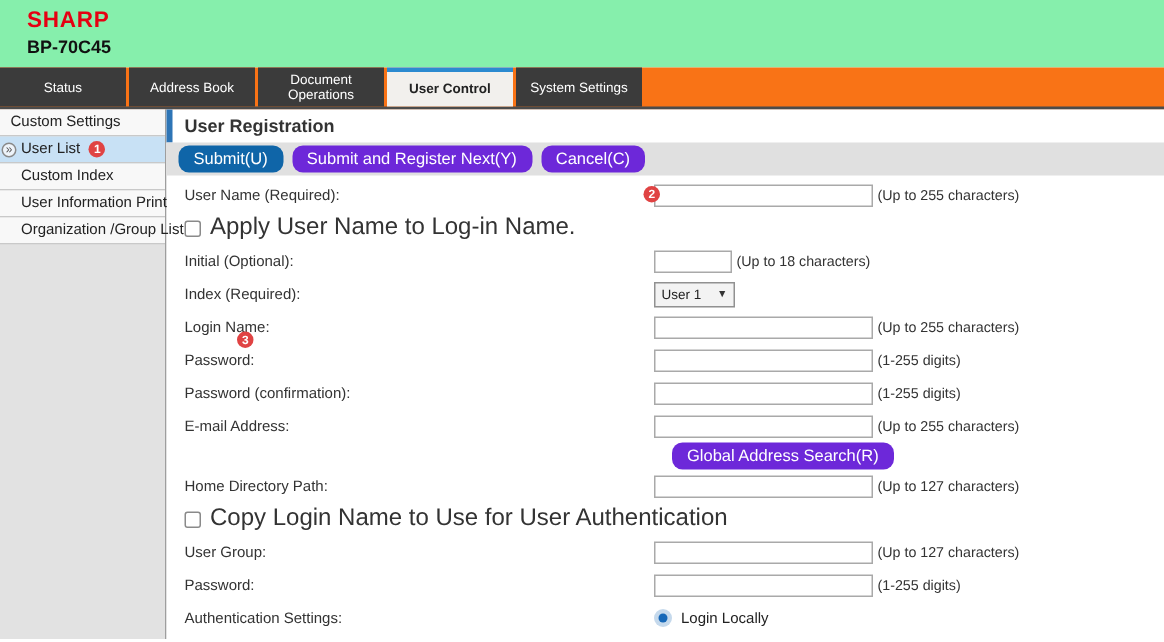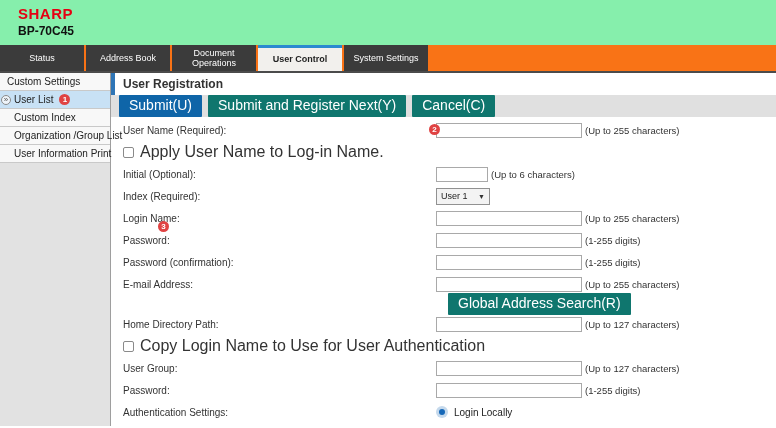--- a/index.html
+++ b/index.html
@@ -35,24 +35,24 @@
   .badge { display: inline-flex; width: 11px; height: 11px; border-radius: 50%;
            background: #e04343; color: #fff; font-size: 8px; font-weight: bold;
            align-items: center; justify-content: center; margin-left: 6px; flex: none; }
 
   
   .main { flex: 1; display: flex; flex-direction: column; background: #fff; }
   .title-row { height: 22px; border-left: 4px solid #2e75b6; display: flex; align-items: center;
                padding-left: 8px; font-size: 12px; font-weight: bold; color: #333; }
   .toolbar { height: 22px; background: #e0e0e0; display: flex; align-items: center;
              gap: 6px; padding-left: 8px; flex: none; }
-  .btn { font-family: inherit; font-size: 14px; padding: 3px 10px; border-radius: 1px;
+  .btn { font-family: inherit; font-size: 11px; padding: 3px 10px; border-radius: 7px;
          color: #fff; border: none; cursor: pointer; line-height: 1.1; }
   .btn-primary { background: #0f65a8; }
-  .btn-dark { background: #0f766e; }
+  .btn-dark { background: #6d28d9; }
 
   
   .form { position: relative; padding-top: 2px; }
   .frow { height: 22px; display: flex; align-items: center; position: relative; }
   .flabel { width: 325px; padding-left: 12px; flex: none; font-size: 10px; color: #333; white-space: nowrap; }
   .fctrl { display: flex; align-items: center; }
   input.txt { width: 146px; height: 15px; border: 1px solid #a9a9a9; background: #fff;
               font-family: inherit; font-size: 10px; padding: 0 3px; }
   input.txt.sm { width: 52px; }
   .hint { font-size: 9.5px; color: #333; margin-left: 3px; white-space: nowrap; }
@@ -97,24 +97,24 @@
       </div>
       <div class="side-item selected">
         <span class="side-icon">»</span>
         <span>User List</span>
         <span class="badge">1</span>
       </div>
       <div class="side-item">
         <span>Custom Index</span>
       </div>
       <div class="side-item">
+        <span>User Information Print</span>
+      </div>
+      <div class="side-item">
         <span>Organization /Group List</span>
-      </div>
-      <div class="side-item">
-        <span>User Information Print</span>
       </div>
     </div>
 
     <div class="main">
       <div class="title-row">User Registration</div>
 
       <div class="toolbar">
         <button class="btn btn-primary">Submit(U)</button>
         <button class="btn btn-dark">Submit and Register Next(Y)</button>
         <button class="btn btn-dark">Cancel(C)</button>
@@ -133,21 +133,21 @@
 
         <div class="frow">
           <span class="checkbox"></span>
           <span class="cblabel">Apply User Name to Log-in Name.</span>
         </div>
 
         <div class="frow">
           <div class="flabel">Initial (Optional):</div>
           <div class="fctrl">
             <input class="txt sm" type="text" value="" style="">
-            <span class="hint">(Up to 6 characters)</span>
+            <span class="hint">(Up to 18 characters)</span>
           </div>
         </div>
 
         <div class="frow">
           <div class="flabel">Index (Required):</div>
           <div class="fctrl">
             <div class="selectbox">
               <span>User 1</span>
               <span class="chev">▼</span>
             </div>

